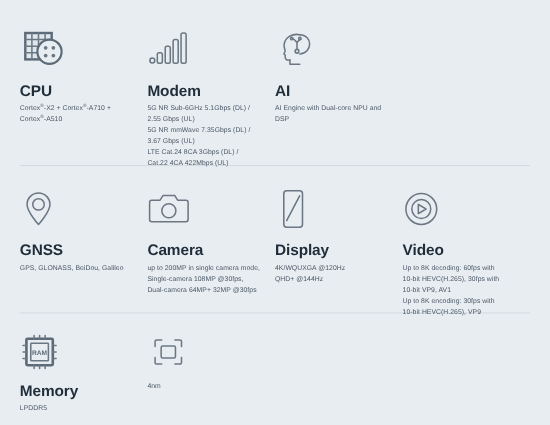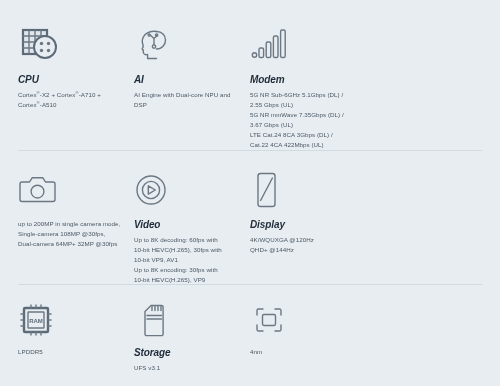--- a/index.html
+++ b/index.html
@@ -44,27 +44,26 @@
   .row.cols4 > .cell { width: 25%; }
   .row.cols3 > .cell { width: 25%; }
   .icon-wrap {
     height: 40px;
     display: flex;
     align-items: flex-end;
     margin-bottom: 10px;
   }
   .icon-wrap.sm { height: 34px; }
   .title {
-    font-size: 10px;
+    font-size: 14px;
     font-weight: bold;
     letter-spacing: -0.1px;
     color: #1f2c3a;
     margin: 0 0 4px 0;
     line-height: 1.15;
-    font-style: italic;
   }
   .desc {
     font-size: 6.2px;
     line-height: 1.62;
     color: #4a5866;
     margin: 0;
     letter-spacing: 0.05px;
   }
   .desc .sup {
     font-size: 4.4px;
@@ -115,118 +114,119 @@
           </svg>
         </div>
         <div class="title">CPU</div>
         <div class="desc">Cortex<span class="sup">®</span>-X2 + Cortex<span class="sup">®</span>-A710 +<br>Cortex<span class="sup">®</span>-A510</div>
       </div>
 
 
       <div class="cell">
         <div class="icon-wrap">
           <svg width="44" height="38" viewBox="0 0 44 38">
+            <circle class="stroke" cx="4.5" cy="29" r="2.2"></circle>
+            <rect class="stroke" x="9" y="22" width="4.6" height="9.5" rx="1.6"></rect>
+            <rect class="stroke" x="16.2" y="16" width="4.6" height="15.5" rx="1.6"></rect>
+            <rect class="stroke" x="23.4" y="10" width="4.6" height="21.5" rx="1.6"></rect>
+            <rect class="stroke" x="30.6" y="4" width="4.6" height="27.5" rx="1.6"></rect>
+          </svg>
+        </div>
+        <div class="title">Modem</div>
+        <div class="desc">5G NR Sub-6GHz 5.1Gbps (DL) /<br>2.55 Gbps (UL)<br>5G NR mmWave 7.35Gbps (DL) /<br>3.67 Gbps (UL)<br>LTE Cat.24 8CA 3Gbps (DL) /<br>Cat.22 4CA 422Mbps (UL)</div>
+      </div>
+
+      <div class="cell">
+        <div class="icon-wrap">
+          <svg width="44" height="38" viewBox="0 0 44 38">
             <path class="stroke" d="M22.5 5.5 C15.5 4.2 9 8.2 8.3 14.5 C8 17.2 9.2 18.6 9.2 20.4 C9.2 21.4 8.2 21.9 8.2 22.9 C8.2 23.8 9.3 24 9.3 24 C9.3 24 9 26 9.6 27.3 C10.3 28.7 12.4 28.8 13.6 28.4 L13.6 32.5 L22.5 32.5"></path>
             <path class="stroke" d="M22.5 5.5 C28 5.5 31.5 9.5 31.5 14 C31.5 18.5 28 23 22.5 23"></path>
             <path class="stroke" d="M20 19 V12.5 M20 12.5 L16.8 9.5 M20 12.5 L23.2 9.5"></path>
             <circle class="stroke" cx="20" cy="20.6" r="1.7"></circle>
             <path class="stroke" d="M16.3 9.1 A1.1 1.1 0 1 1 16.3 9.0 M23.7 9.1 A1.1 1.1 0 1 1 23.7 9.0"></path>
           </svg>
         </div>
         <div class="title">AI</div>
         <div class="desc">AI Engine with Dual-core NPU and DSP</div>
       </div>
 
-      <div class="cell">
-        <div class="icon-wrap">
-          <svg width="44" height="38" viewBox="0 0 44 38">
-            <circle class="stroke" cx="4.5" cy="29" r="2.2"></circle>
-            <rect class="stroke" x="9" y="22" width="4.6" height="9.5" rx="1.6"></rect>
-            <rect class="stroke" x="16.2" y="16" width="4.6" height="15.5" rx="1.6"></rect>
-            <rect class="stroke" x="23.4" y="10" width="4.6" height="21.5" rx="1.6"></rect>
-            <rect class="stroke" x="30.6" y="4" width="4.6" height="27.5" rx="1.6"></rect>
-          </svg>
-        </div>
-        <div class="title">Modem</div>
-        <div class="desc">5G NR Sub-6GHz 5.1Gbps (DL) /<br>2.55 Gbps (UL)<br>5G NR mmWave 7.35Gbps (DL) /<br>3.67 Gbps (UL)<br>LTE Cat.24 8CA 3Gbps (DL) /<br>Cat.22 4CA 422Mbps (UL)</div>
-      </div>
-
     </div>
   </div>
 
   <div class="divider"></div>
 
   <div class="section s2">
     <div class="row cols4">
 
+      <div class="cell">
+        <div class="icon-wrap">
+          <svg width="44" height="38" viewBox="0 0 44 38">
+            <path class="stroke" d="M17 4.5 C11.2 4.5 6.6 9.1 6.6 14.9 C6.6 21.6 17 33 17 33 C17 33 27.4 21.6 27.4 14.9 C27.4 9.1 22.8 4.5 17 4.5 Z"></path>
+            <circle class="stroke" cx="17" cy="14.8" r="5.2"></circle>
+          </svg>
+        </div>
+        <div class="title">GNSS</div>
+        <div class="desc">GPS, GLONASS, BeiDou, Galileo</div>
+      </div>
 
       <div class="cell">
         <div class="icon-wrap">
           <svg width="44" height="38" viewBox="0 0 44 38">
             <path class="stroke" d="M4 11 h7.5 l2.6 -4.2 h10.8 l2.6 4.2 h7.5 a2 2 0 0 1 2 2 v15.5 a2 2 0 0 1 -2 2 h-31 a2 2 0 0 1 -2 -2 v-15.5 a2 2 0 0 1 2 -2 z"></path>
             <circle class="stroke" cx="19.5" cy="20.6" r="6.4"></circle>
           </svg>
         </div>
+        <div class="title">Camera</div>
         <div class="desc">up to 200MP in single camera mode,<br>Single-camera 108MP @30fps,<br>Dual-camera 64MP+ 32MP @30fps</div>
+      </div>
+
+      <div class="cell">
+        <div class="icon-wrap">
+          <svg width="44" height="38" viewBox="0 0 44 38">
+            <rect class="stroke" x="8" y="2.5" width="17" height="33" rx="2.6"></rect>
+            <path class="stroke" d="M10.6 29.5 L22.4 7"></path>
+          </svg>
+        </div>
+        <div class="title">Display</div>
+        <div class="desc">4K/WQUXGA @120Hz<br>QHD+ @144Hz</div>
       </div>
 
       <div class="cell">
         <div class="icon-wrap">
           <svg width="44" height="38" viewBox="0 0 44 38">
             <circle class="stroke" cx="17" cy="19" r="14"></circle>
             <circle class="stroke" cx="17" cy="19" r="8.6"></circle>
             <path class="stroke" d="M14.3 14.8 L21.3 19 L14.3 23.2 Z"></path>
           </svg>
         </div>
         <div class="title">Video</div>
         <div class="desc">Up to 8K decoding: 60fps with<br>10-bit HEVC(H.265), 30fps with<br>10-bit VP9, AV1<br>Up to 8K encoding: 30fps with<br>10-bit HEVC(H.265), VP9</div>
-      </div>
-
-      <div class="cell">
-        <div class="icon-wrap">
-          <svg width="44" height="38" viewBox="0 0 44 38">
-            <rect class="stroke" x="8" y="2.5" width="17" height="33" rx="2.6"></rect>
-            <path class="stroke" d="M10.6 29.5 L22.4 7"></path>
-          </svg>
-        </div>
-        <div class="title">Display</div>
-        <div class="desc">4K/WQUXGA @120Hz<br>QHD+ @144Hz</div>
       </div>
 
     </div>
   </div>
 
   <div class="divider"></div>
 
   <div class="section s3">
     <div class="row cols3">
 
       <div class="cell">
         <div class="icon-wrap sm">
           <svg width="40" height="34" viewBox="0 0 40 34">
             <rect class="stroke-thick" x="6" y="5" width="24" height="24" rx="1"></rect>
             <rect class="stroke" x="10" y="9" width="16" height="16" rx="0.6"></rect>
             <path class="stroke" d="M13 5 V2 M18 5 V2 M23 5 V2 M13 29 V32 M18 29 V32 M23 29 V32 M6 11 H3 M6 17 H3 M6 23 H3 M30 11 H33 M30 17 H33 M30 23 H33"></path>
             <text class="ram-text" x="18" y="19.6" text-anchor="middle">RAM</text>
           </svg>
         </div>
+        <div class="title">Memory</div>
         <div class="desc">LPDDR5</div>
       </div>
 
-      <div class="cell">
-        <div class="icon-wrap sm">
-          <svg width="40" height="34" viewBox="0 0 40 34">
-            <path class="stroke" d="M11 31 V8.5 L17 2.5 H27.5 a1.6 1.6 0 0 1 1.6 1.6 V31 a1.6 1.6 0 0 1 -1.6 1.6 H12.6 A1.6 1.6 0 0 1 11 31 Z"></path>
-            <path class="stroke" d="M18 3.4 V7.6 M21 3.4 V7.6 M24 3.4 V7.6 M27 3.4 V7.6"></path>
-            <path class="stroke" d="M13 12.5 H27.5 M13 16 H27.5"></path>
-          </svg>
-        </div>
-        <div class="title">Storage</div>
-        <div class="desc">UFS v3.1</div>
-      </div>
 
       <div class="cell">
         <div class="icon-wrap sm">
           <svg width="40" height="34" viewBox="0 0 40 34">
             <path class="stroke" d="M7 12 V7.5 A1.5 1.5 0 0 1 8.5 6 H13"></path>
             <path class="stroke" d="M25 6 H29.5 A1.5 1.5 0 0 1 31 7.5 V12"></path>
             <path class="stroke" d="M31 22 V26.5 A1.5 1.5 0 0 1 29.5 28 H25"></path>
             <path class="stroke" d="M13 28 H8.5 A1.5 1.5 0 0 1 7 26.5 V22"></path>
             <rect class="stroke" x="12.5" y="11.5" width="13" height="11" rx="1.4"></rect>
           </svg>

